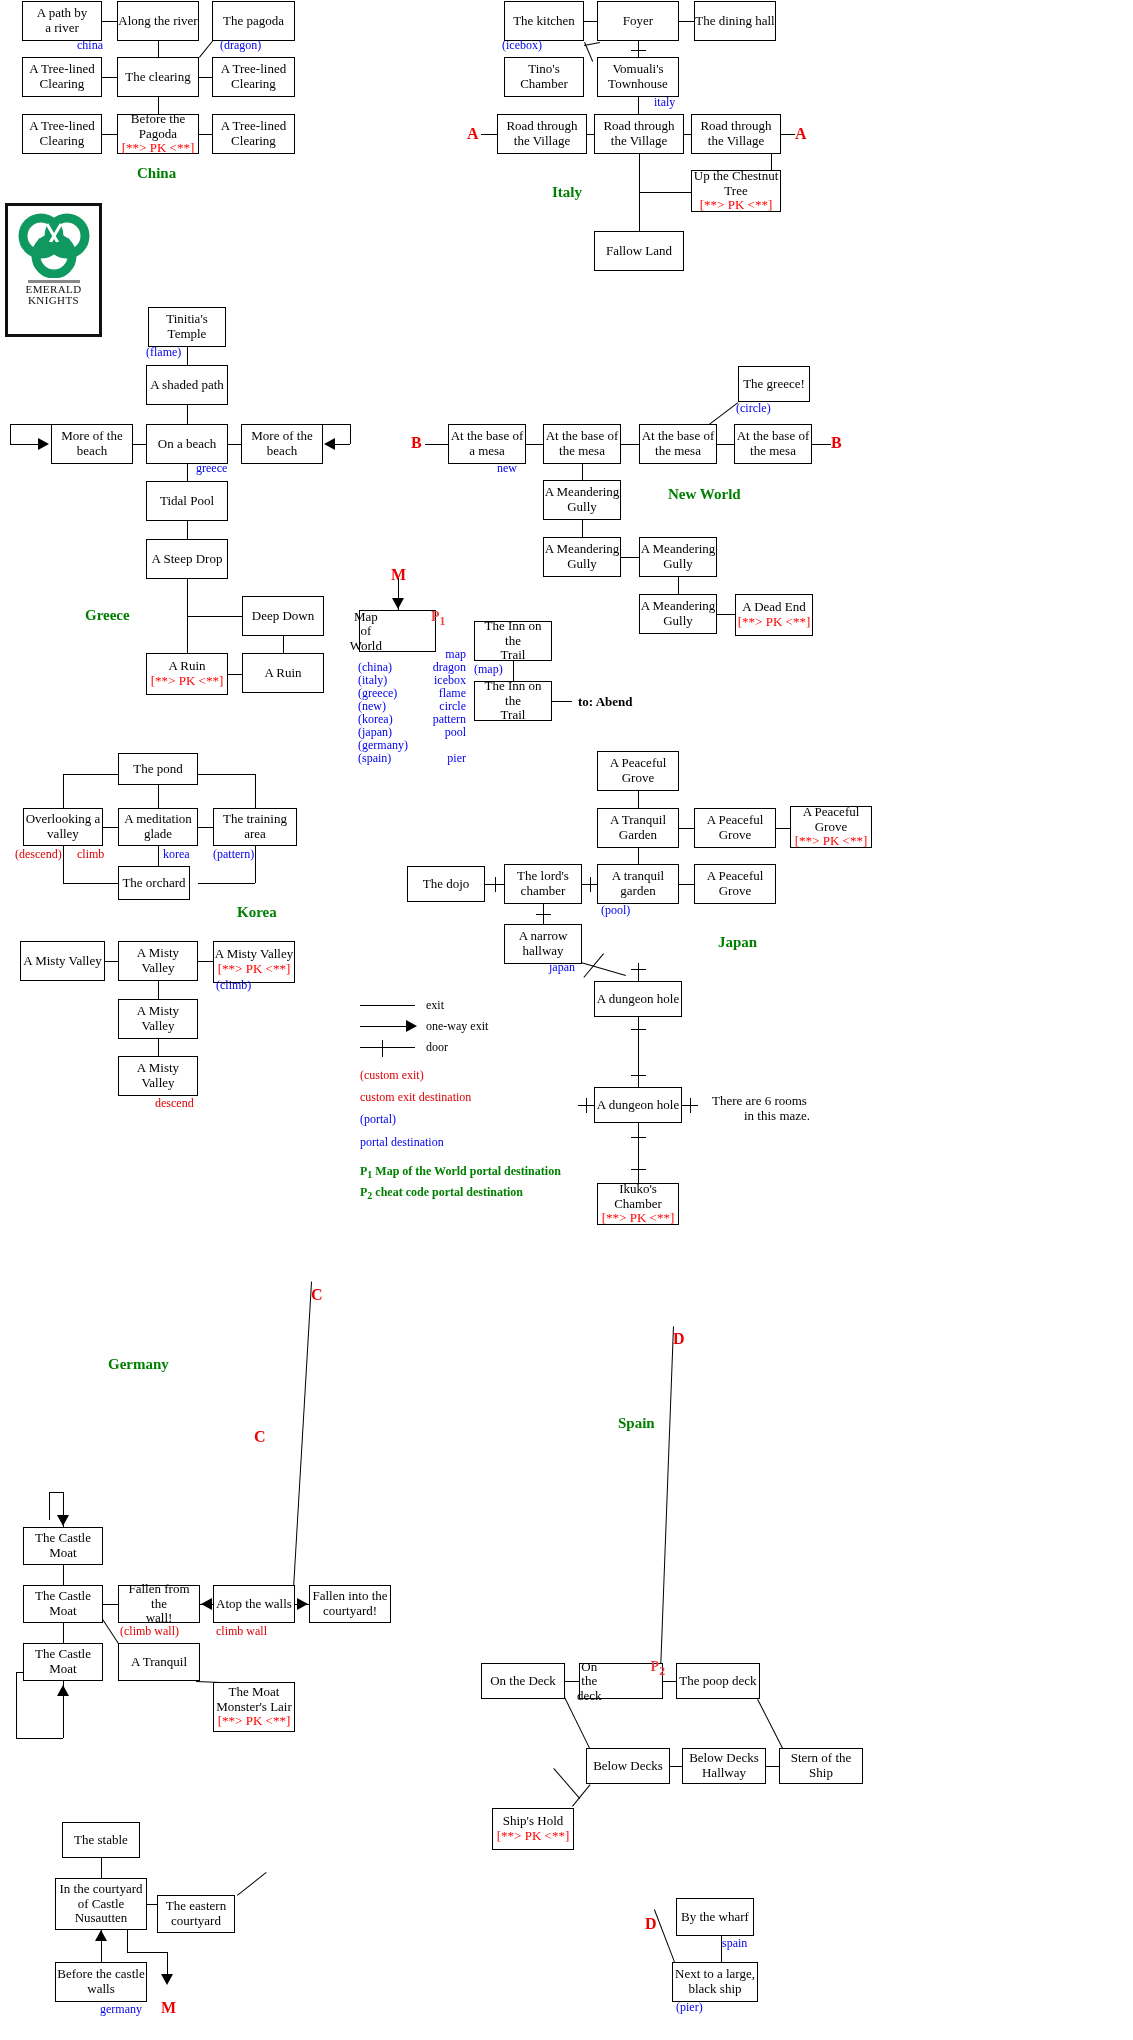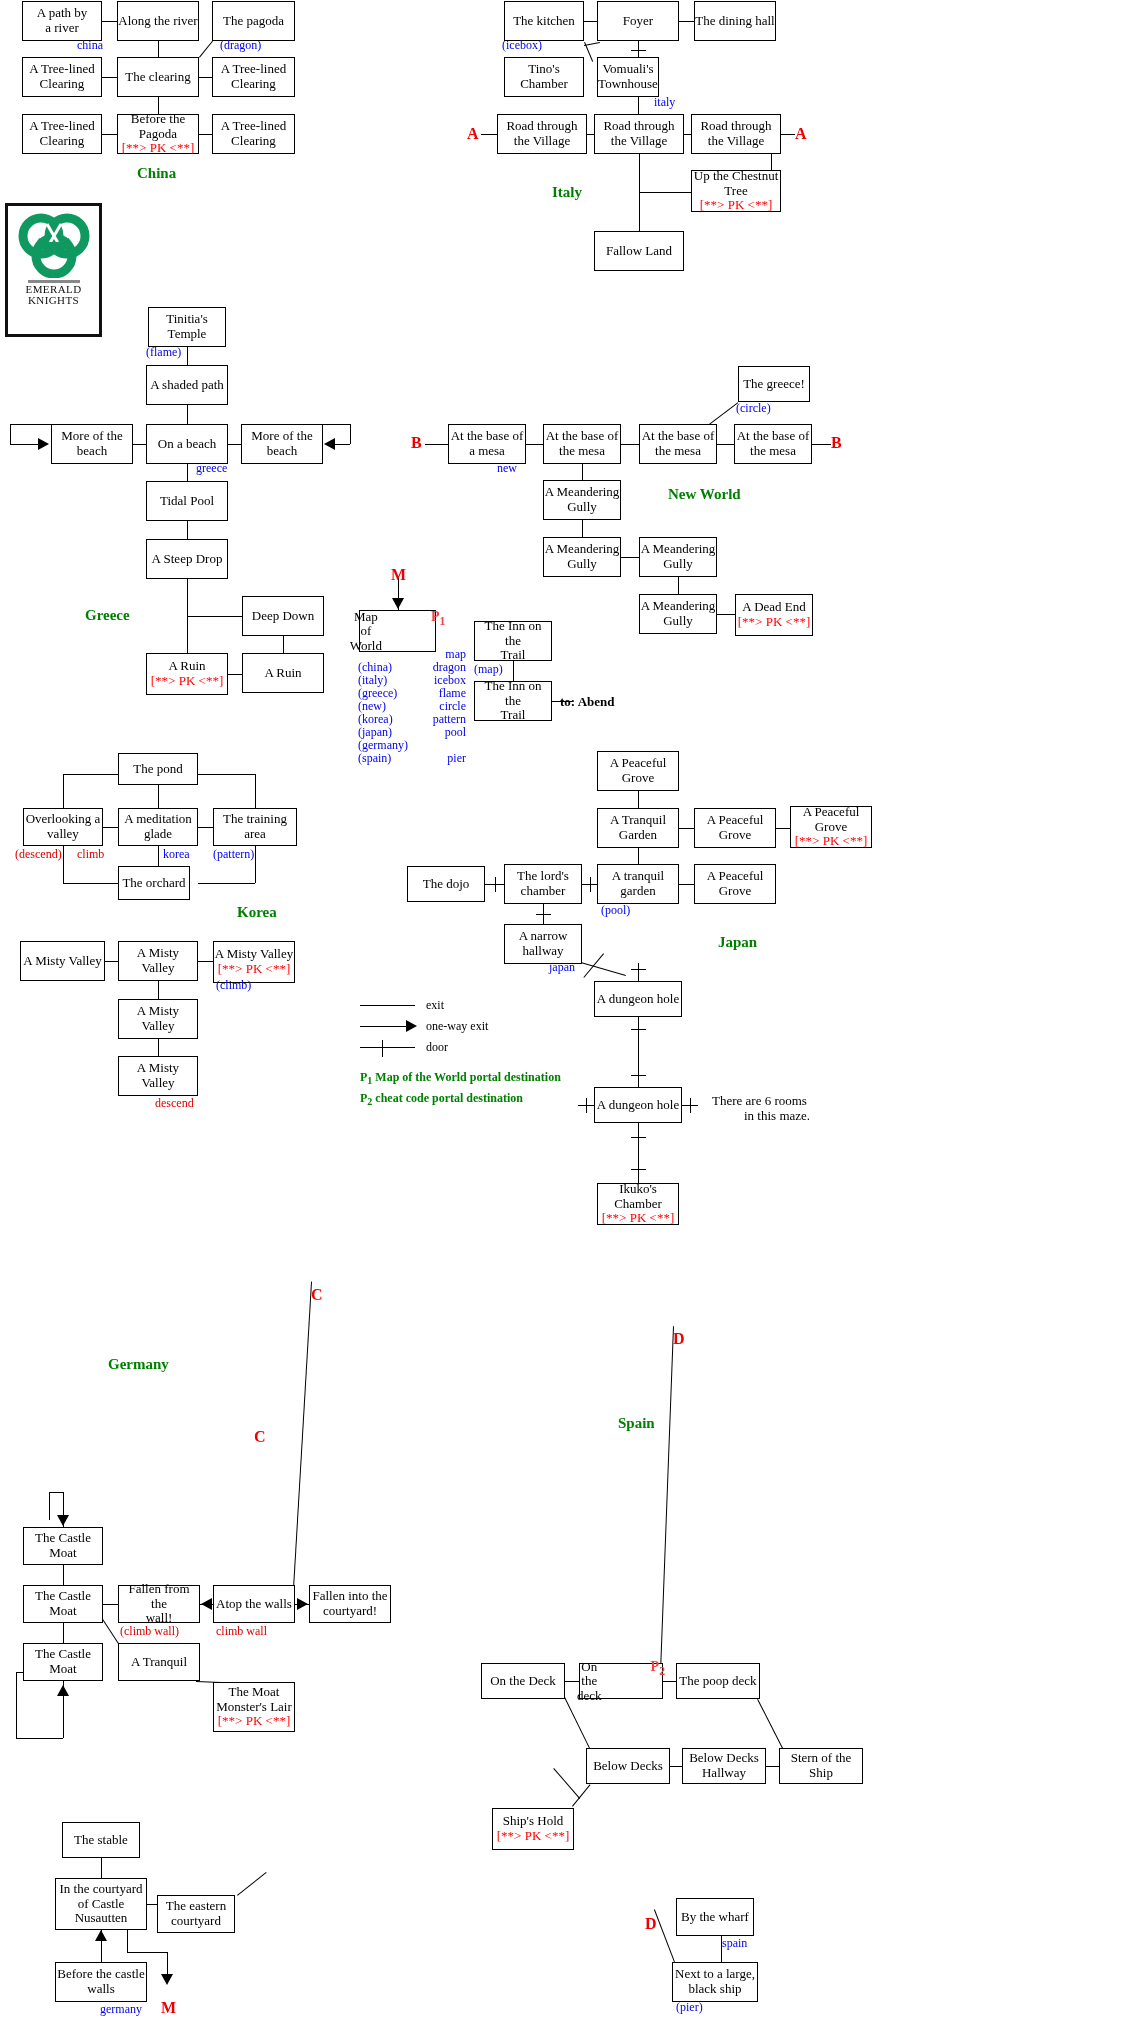--- a/index.html
+++ b/index.html
@@ -105,20 +105,26 @@
     </div>
     <div class="lrow">
       <span class="sline"></span>
       <span class="sarrow"></span>
       <span class="ltxt">one-way exit</span>
     </div>
     <div class="lrow">
       <span class="sline"></span>
       <span class="sdoor"></span>
       <span class="ltxt">door</span>
+    </div>
+    <div class="key">
+      <div class="custom">(custom exit)</div>
+      <div class="custom">custom exit destination</div>
+      <div class="portal">(portal)</div>
+      <div class="portal">portal destination</div>
     </div>
     <div class="key" style="margin-top:9px;line-height:1.55;">
       <div class="p">
         <span>P<sub>1</sub></span>
         <span>Map of the World portal destination</span>
       </div>
       <div class="p">
         <span>P<sub>2</sub></span>
         <span>cheat code portal destination</span>
       </div>
@@ -334,21 +340,21 @@
         <div>
           <div>The dining hall</div>
         </div>
       </div>
       <div class="room" style="left: 504px; top: 57px; width: 80px; height: 40px;">
         <div>
           <div>Tino's</div>
           <div>Chamber</div>
         </div>
       </div>
-      <div class="room" style="left: 597px; top: 57px; width: 62px; height: 40px;">
+      <div class="room" style="left: 597px; top: 57px; width: 82px; height: 40px;">
         <div>
           <div>Vomuali's</div>
           <div>Townhouse</div>
         </div>
       </div>
       <div class="room" style="left: 497px; top: 114px; width: 90px; height: 40px;">
         <div>
           <div>Road through</div>
           <div>the Village</div>
         </div>
@@ -791,17 +797,17 @@
       <div class="lbl marker" style="left: 467px; top: 125px;">A</div>
       <div class="lbl marker" style="left: 795px; top: 125px;">A</div>
       <div class="lbl marker" style="left: 411px; top: 434px;">B</div>
       <div class="lbl marker" style="left: 831px; top: 434px;">B</div>
       <div class="lbl marker" style="left: 391px; top: 566px;">M</div>
       <div class="lbl marker" style="left: 311px; top: 1286px;">C</div>
       <div class="lbl marker" style="left: 161px; top: 1999px;">M</div>
       <div class="lbl marker" style="left: 254px; top: 1428px;">C</div>
       <div class="lbl marker" style="left: 673px; top: 1330px;">D</div>
       <div class="lbl marker" style="left: 645px; top: 1915px;">D</div>
-      <div class="note bold13" style="left: 560px; top: 694px; text-align: center;">to: Abend</div>
+      <div class="note bold13" style="left: 578px; top: 694px; text-align: center;">to: Abend</div>
       <div class="note" style="left: 712px; top: 1093px;">There are 6 rooms</div>
       <div class="note" style="left: 744px; top: 1108px;">in this maze.</div>
     </div>
 </div>
 
 </body></html>

